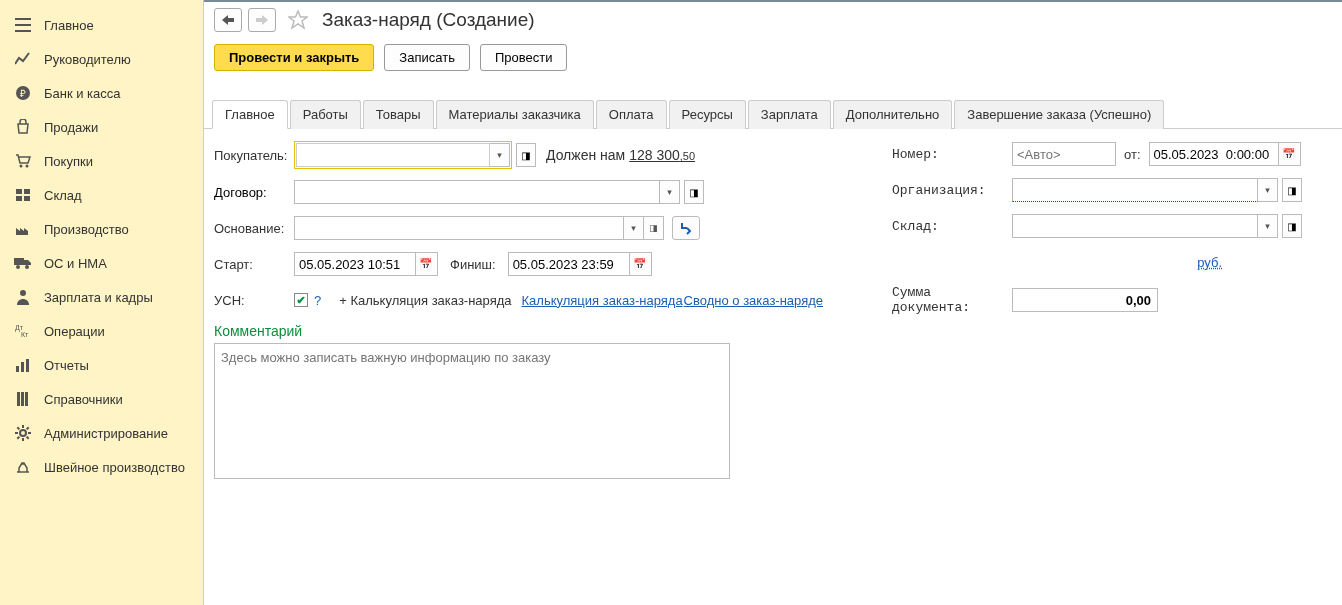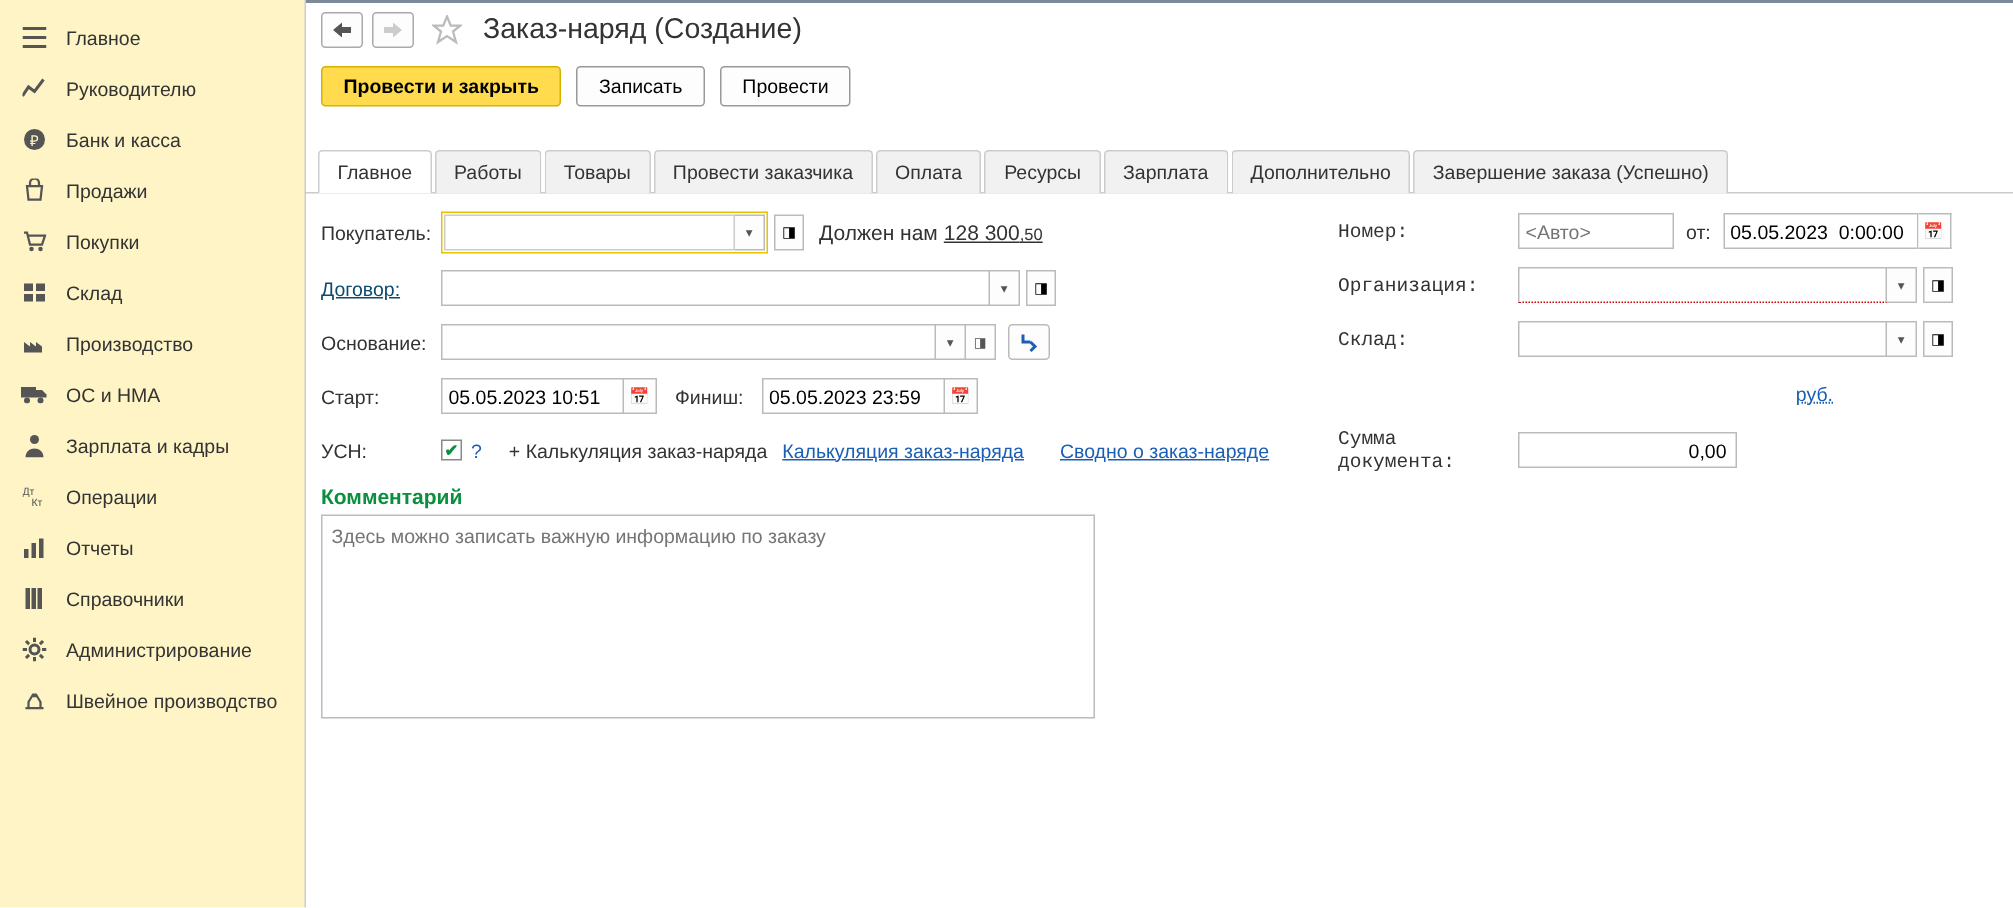--- a/index.html
+++ b/index.html
@@ -19,41 +19,41 @@
 .btn-with-dropdown { padding-right: 22px; position: relative; }
 .btn-with-dropdown::after { content: "▾"; font-size: 9px; position: absolute; right: 8px; top: 50%; transform: translateY(-50%); color: #555; }
 .tabs { display: flex; border-bottom: 1px solid #ccc; padding: 0 8px; }
 .tab { padding: 6px 12px; border: 1px solid #ccc; border-bottom: none; background: #f1f1f1; margin-right: 2px; cursor: pointer; border-radius: 3px 3px 0 0; position: relative; top: 1px; }
 .tab.active { background: #fff; border-bottom: 1px solid #fff; }
 .form-area { padding: 12px 10px; display: flex; gap: 44px; }
 .col-left { flex: 1; }
 .col-right { width: 440px; }
 .form-row { display: flex; align-items: center; margin-bottom: 10px; min-height: 26px; }
 .form-label { width: 80px; color: #333; }
-.form-label.muted { color: #0c4a6e; text-decoration: underline; }
+.form-label.muted { color: #000000; }
 .input-group { display: flex; align-items: center; }
 .text-input { border: 1px solid #bbb; height: 24px; padding: 0 4px; font-size: 13px; }
 .dd-btn { width: 20px; height: 24px; border: 1px solid #bbb; border-left: none; background: #fdfdfd; display: inline-flex; align-items: center; justify-content: center; cursor: pointer; font-size: 9px; color: #555; }
 .ext-btn { width: 20px; height: 24px; border: 1px solid #bbb; background: #fdfdfd; display: inline-flex; align-items: center; justify-content: center; cursor: pointer; margin-left: 4px; font-size: 10px; }
 .arrow-btn { width: 28px; height: 24px; border: 1px solid #bbb; background: #fdfdfd; display: inline-flex; align-items: center; justify-content: center; cursor: pointer; margin-left: 8px; border-radius: 3px; }
 .debt-text { margin-left: 10px; font-size: 14px; }
 .debt-amt { text-decoration: underline; font-size: 14px; }
 .debt-dec { font-size: 11px; text-decoration: underline; }
 .link { color: #1a5fb4; text-decoration: underline; cursor: pointer; }
 .checkbox { width: 14px; height: 14px; border: 1px solid #888; display: inline-flex; align-items: center; justify-content: center; color: #0a8f3d; font-size: 11px; font-weight: bold; }
 .q-link { color: #1a5fb4; margin-left: 6px; cursor: pointer; }
-.comment-label { color: #0a8f3d; font-size: 14px; margin-top: 4px; margin-bottom: 4px; font-weight: bold; }
+.comment-label { color: #0a8f3d; font-size: 14px; margin-top: 4px; margin-bottom: 4px; }
 .comment-box { width: 516px; height: 136px; border: 1px solid #bbb; padding: 6px; font-size: 13px; color: #999; resize: none; font-family: Arial; }
 .right-label { width: 120px; font-family: Liberation Mono, monospace; }
 .num-input { border: 1px solid #bbb; height: 24px; padding: 0 4px; width: 104px; color: #aaa; font-size: 13px; }
 .date-group { display: flex; align-items: center; }
 .date-input { border: 1px solid #bbb; height: 24px; padding: 0 4px; font-size: 13px; }
 .cal-btn { width: 22px; height: 24px; border: 1px solid #bbb; border-left: none; background: #fdfdfd; display: inline-flex; align-items: center; justify-content: center; cursor: pointer; font-size: 11px; }
 .rub-link { text-align: right; color: #1a5fb4; text-decoration: underline dotted; cursor: pointer; }
-.sum-input { border: 1px solid #bbb; height: 24px; padding: 0 6px; width: 146px; text-align: right; font-size: 13px; }
+.sum-input { border: 1px solid #bbb; height: 24px; padding: 0 6px; width: 146px; text-align: right; font-size: 13px; font-weight: bold; }
 .org-input { border: 1px solid #bbb; border-bottom: 1px dotted #c00; height: 24px; padding: 0 4px; font-size: 13px; }
 svg { display: block; }
 </style>
 </head>
 <body>
 
 <div class="sidebar">
   <div class="sidebar-item">
       <span class="sidebar-icon">
         <svg width="16" height="14" viewBox="0 0 16 14">
@@ -207,21 +207,21 @@
   <div class="toolbar">
     <button class="btn btn-primary">Провести и закрыть</button>
     <button class="btn">Записать</button>
     <button class="btn">Провести</button>
   </div>
 
   <div class="tabs">
     <div class="tab active">Главное</div>
     <div class="tab">Работы</div>
     <div class="tab">Товары</div>
-    <div class="tab">Провести заказчика</div>
+    <div class="tab">Материалы заказчика</div>
     <div class="tab">Оплата</div>
     <div class="tab">Ресурсы</div>
     <div class="tab">Зарплата</div>
     <div class="tab">Дополнительно</div>
     <div class="tab">Завершение заказа (Успешно)</div>
   </div>
 
   <div class="form-area">
     <div class="col-left">
 
@@ -273,21 +273,21 @@
           <button class="cal-btn">📅</button>
         </span>
       </div>
 
       <div class="form-row">
         <span class="form-label">УСН:</span>
         <span class="checkbox">✔</span>
         <span class="q-link">?</span>
         <span style="margin-left:18px;">+ Калькуляция заказ-наряда</span>
         <a class="link" style="margin-left:10px;">Калькуляция заказ-наряда</a>
-        <a class="link" style="margin-left:24px;">Сводно о заказ-наряде</a>
+        <a class="link" style="margin-left:1px;">Сводно о заказ-наряде</a>
       </div>
 
       <div class="comment-label">Комментарий</div>
       <textarea class="comment-box" placeholder="Здесь можно записать важную информацию по заказу" style=""></textarea>
     </div>
 
     <div class="col-right">
       <div class="form-row">
         <span class="right-label">Номер:</span>
         <input class="num-input" placeholder="&lt;Авто&gt;" style="">

